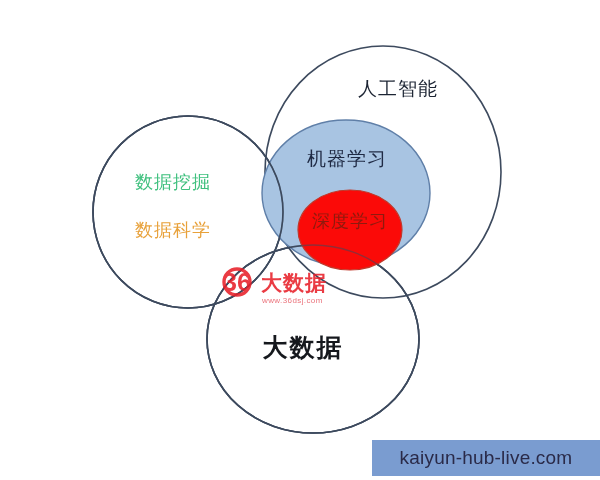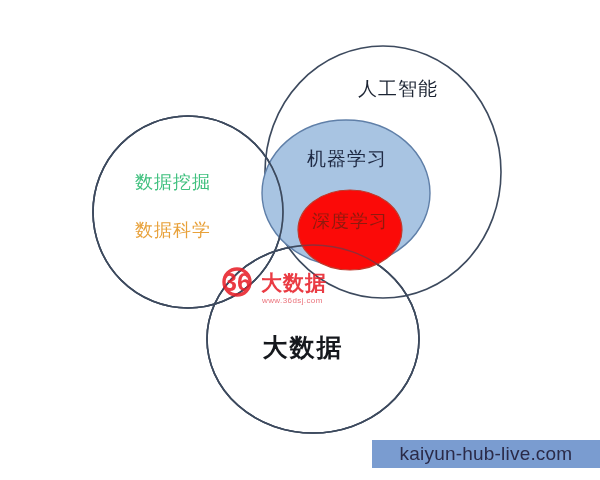--- a/index.html
+++ b/index.html
@@ -75,21 +75,21 @@
   .wm-url {
     font-size: 8px;
     fill: #e8606a;
     letter-spacing: 0.4px;
   }
   #banner {
     position: absolute;
     left: 372px;
     top: 432px;
     width: 228px;
-    height: 28px;
+    height: 36px;
     background: #7a9cd0;
     display: flex;
     align-items: center;
     justify-content: center;
     box-sizing: border-box;
   }
   #banner-topstrip {
     position: absolute;
     left: 372px;
     top: 432px;

